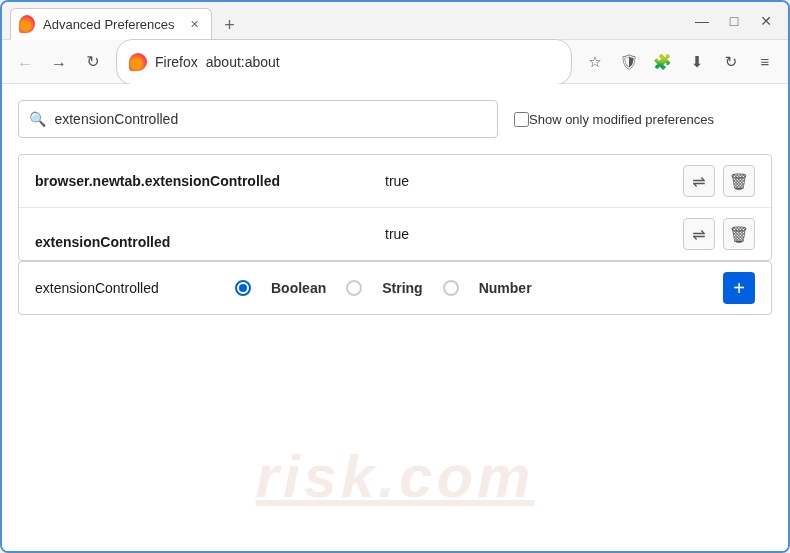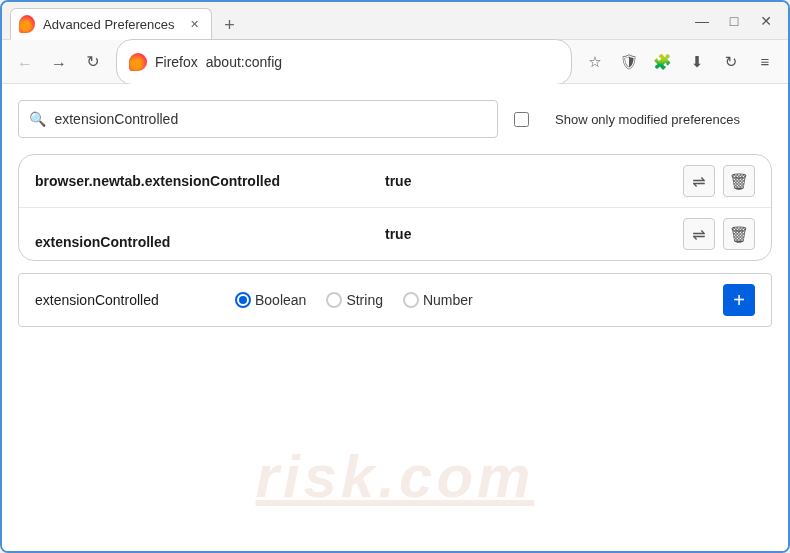--- a/index.html
+++ b/index.html
@@ -210,38 +210,37 @@
     }
 
     .search-icon {
       color: #888;
       font-size: 14px;
     }
 
     .checkbox-row {
       display: flex;
       align-items: center;
-      gap: 26px;
+      gap: 0;
       font-size: 13px;
       color: #333;
       cursor: pointer;
     }
 
     .checkbox-row input[type="checkbox"] {
       width: 15px;
       height: 15px;
       cursor: pointer;
     }
 
     
     .pref-table {
       border: 1px solid #d0d0d0;
-      border-radius: 16px;
+      border-radius: 4px;
       overflow: hidden;
-      margin-bottom: 12px;
     }
 
     .pref-row {
       display: flex;
       align-items: center;
       padding: 10px 16px;
       border-bottom: 1px solid #e8e8e8;
       min-height: 46px;
     }
 
@@ -251,21 +250,21 @@
 
     .pref-name {
       font-weight: 700;
       font-size: 14px;
       color: #1a1a1a;
       flex: 0 0 350px;
       word-break: break-all;
     }
 
     .pref-value {
-      font-weight: 700;
+      font-weight: 400;
       font-size: 14px;
       color: #1a1a1a;
       flex: 1;
     }
 
     .pref-actions {
       display: flex;
       align-items: center;
       gap: 8px;
       margin-left: auto;
@@ -304,24 +303,25 @@
     .type-options {
       display: flex;
       align-items: center;
       gap: 20px;
       flex: 1;
     }
 
     .radio-option {
       display: flex;
       align-items: center;
-      gap: 4px;
+      gap: 20px;
       cursor: pointer;
       font-size: 14px;
       color: #333;
+      font-weight: bold;
     }
 
     .radio-circle {
       width: 16px;
       height: 16px;
       border-radius: 50%;
       border: 2px solid #ccc;
       display: flex;
       align-items: center;
       justify-content: center;
@@ -404,21 +404,21 @@
   </div>
 
   <div class="nav-bar">
     <div class="nav-btn disabled" title="Back">←</div>
     <div class="nav-btn" title="Forward">→</div>
     <div class="nav-btn" title="Reload">↻</div>
 
     <div class="address-bar">
       <div class="ff-icon firefox-icon"></div>
       <span style="font-size:14px;color:#333;font-weight:500;">Firefox</span>
-      <span style="font-size:14px;color:#333;">about:config</span>
+      <span style="font-size:14px;color:#333;">about:about</span>
     </div>
 
     <div class="nav-right-icons">
       <div class="nav-icon-btn" title="Bookmark">☆</div>
       <div class="nav-icon-btn" title="Shield">🛡</div>
       <div class="nav-icon-btn" title="Extension">🧩</div>
       <div class="nav-icon-btn" title="Download">⬇</div>
       <div class="nav-icon-btn" title="Sync">↻</div>
       <div class="nav-icon-btn" title="Menu">≡</div>
     </div>

